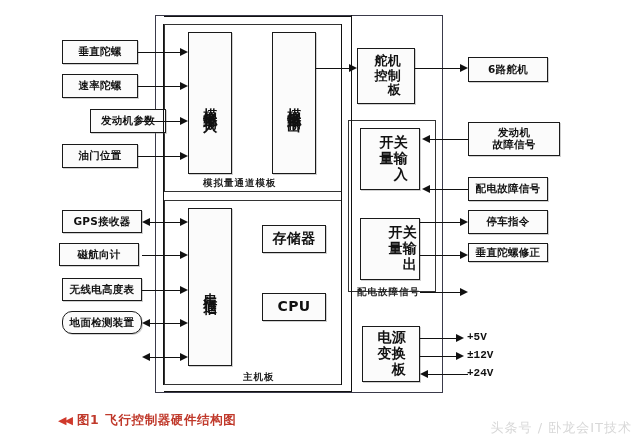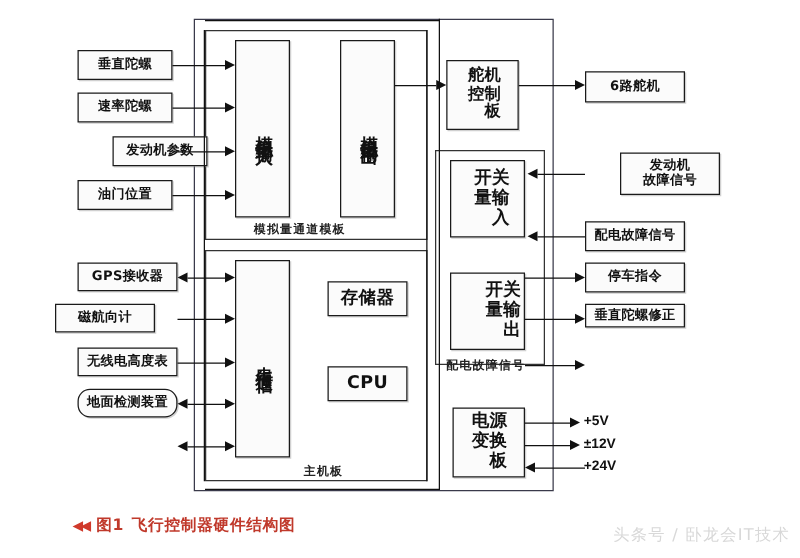--- a/index.html
+++ b/index.html
@@ -89,21 +89,21 @@
     border-bottom: 4.5px solid transparent;
     border-right: 8px solid #111;
   }
   
   .rail-label {
     position: absolute;
     font-size: 11px;
     font-weight: bold;
     color: #111;
     white-space: nowrap;
-    font-family: Liberation Sans, sans-serif;
+    font-family: Liberation Mono, monospace;
   }
   
   #caption {
     position: absolute;
     left: 58px;
     top: 412px;
     display: flex;
     align-items: center;
     gap: 6px;
     color: #c0392b;
@@ -173,27 +173,27 @@
   <div class="box inner" style="left:362px; top:326px; width:58px; height:56px;">
     <span style="display:block; width:30px;">电源变换板</span>
   </div>
 
   <div class="box io" style="left:62px; top:40px; width:76px; height:24px;">垂直陀螺</div>
   <div class="box io" style="left:62px; top:74px; width:76px; height:24px;">速率陀螺</div>
   <div class="box io" style="left:62px; top:109px; width:76px; height:24px;margin-left:28px;">发动机参数</div>
   <div class="box io" style="left:62px; top:144px; width:76px; height:24px;">油门位置</div>
 
   <div class="box io" style="left:62px; top:210px; width:80px; height:23px;">GPS接收器</div>
-  <div class="box io" style="left:44px; top:243px; width:80px; height:23px;">磁航向计</div>
+  <div class="box io" style="left:59px; top:243px; width:80px; height:23px;">磁航向计</div>
   <div class="box io" style="left:62px; top:278px; width:80px; height:23px;">无线电高度表</div>
   <div class="box io" style="left:62px; top:311px; width:80px; height:23px;border-radius:10px;">地面检测装置</div>
 
   <div class="box io" style="left:468px; top:57px; width:80px; height:25px;">6路舵机</div>
 
-  <div class="box io" style="left:468px; top:122px; width:80px; height:34px; flex-direction:column;margin-left:28px;">
+  <div class="box io" style="left:468px; top:122px; width:92px; height:34px; flex-direction:column;">
     <span>发动机</span>
     <span>故障信号</span>
   </div>
 
   <div class="box io" style="left:468px; top:210px; width:80px; height:24px;">停车指令</div>
 
   <div class="box io" style="left:468px; top:177px; width:80px; height:24px;">配电故障信号</div>
 
   <div class="box io" style="left:468px; top:243px; width:80px; height:19px;">垂直陀螺修正</div>
 

